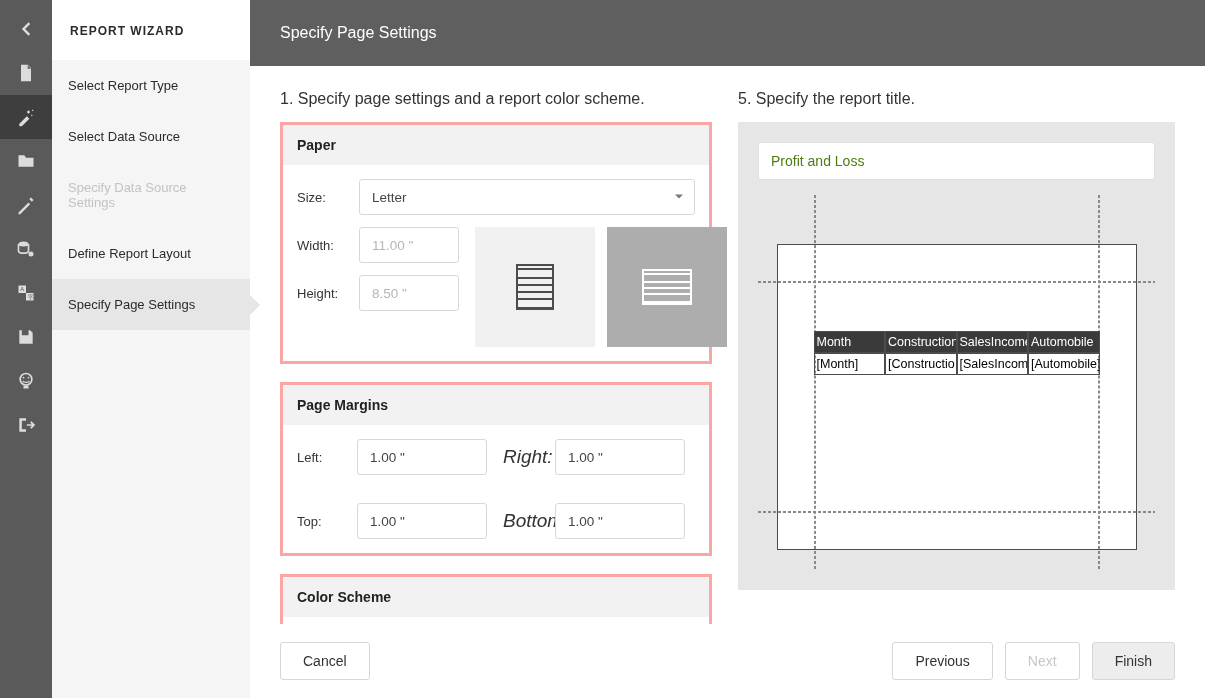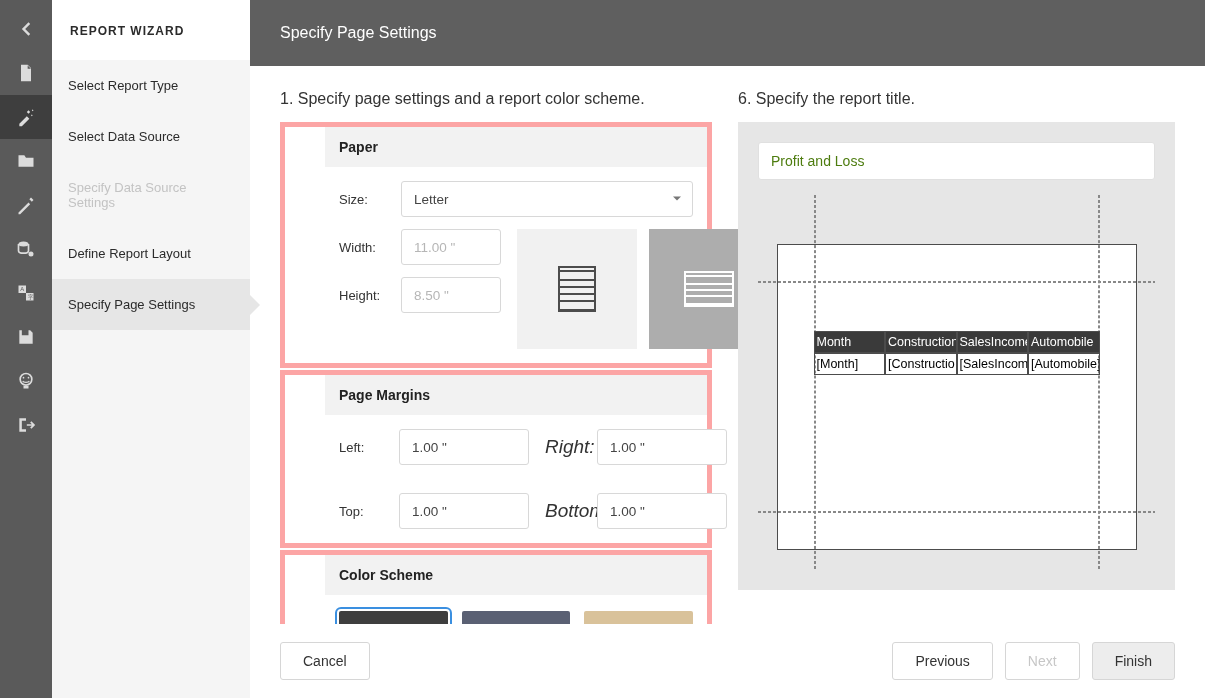--- a/index.html
+++ b/index.html
@@ -25,21 +25,21 @@
 
 .main { flex: 1; display: flex; flex-direction: column; }
 .titlebar { height: 66px; background: #5f5f5f; color: #fff; display: flex; align-items: center; padding-left: 30px; font-size: 16px; font-weight: 500; }
 .content { flex: 1; display: flex; gap: 26px; padding: 24px 30px 0 30px; overflow: hidden; }
 .col { display: flex; flex-direction: column; }
 .col-left { width: 432px; }
 .col-right { flex: 1; }
 
 .step-label { font-size: 16px; color: #333; margin-bottom: 14px; }
 
-.groupbox { border: 5px solid #fca5a5; margin-bottom: 2px; padding-left: 40px; }
+.groupbox { border: 3px solid #fca5a5; margin-bottom: 18px; }
 .groupbox-head { background: #f2f2f2; padding: 12px 14px; font-weight: 600; font-size: 14px; color: #222; }
 .groupbox-body { padding: 14px; }
 .row { display: flex; align-items: center; margin-bottom: 12px; }
 .row:last-child { margin-bottom: 0; }
 .lbl { width: 62px; font-size: 13px; color: #333; }
 .lbl2 { width: 56px; font-size: 19px; color: #333; font-style: italic; }
 
 .select, .num { height: 36px; border: 1px solid #d8d8d8; border-radius: 3px; background: #fff; font-size: 13.5px; color: #444; display: flex; align-items: center; padding: 0 12px; position: relative; cursor: pointer; }
 .select .caret { position: absolute; right: 10px; top: 50%; transform: translateY(-50%); }
 .select .caret svg { width: 10px; height: 10px; fill: #777; }
@@ -224,21 +224,21 @@
           <div class="groupbox-head">Color Scheme</div>
           <div class="swatches">
             <div class="swatch sel" style="background:#3e3e3e">GREY</div>
             <div class="swatch" style="background:#5a6073">COLDGREY</div>
             <div class="swatch" style="background:#d9c29a">CREAM</div>
           </div>
         </div>
       </div>
 
       <div class="col col-right">
-        <div class="step-label">6. Specify the report title.</div>
+        <div class="step-label">5. Specify the report title.</div>
         <div class="preview-wrap">
           <div class="preview-title-wrap">
             <div class="title-input">Profit and Loss</div>
           </div>
           <div style="position:relative; overflow:hidden; padding-bottom:20px;">
             <div class="preview-page">
               <div class="preview-margin pm-left"></div>
               <div class="preview-margin pm-right"></div>
               <div class="preview-margin pm-top"></div>
               <div class="preview-margin pm-bot"></div>

